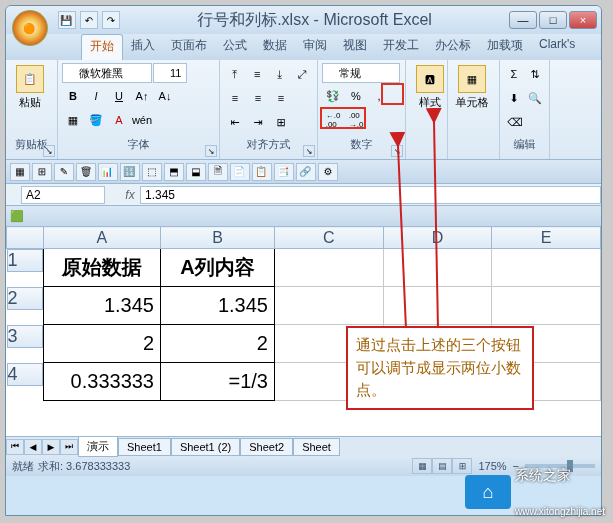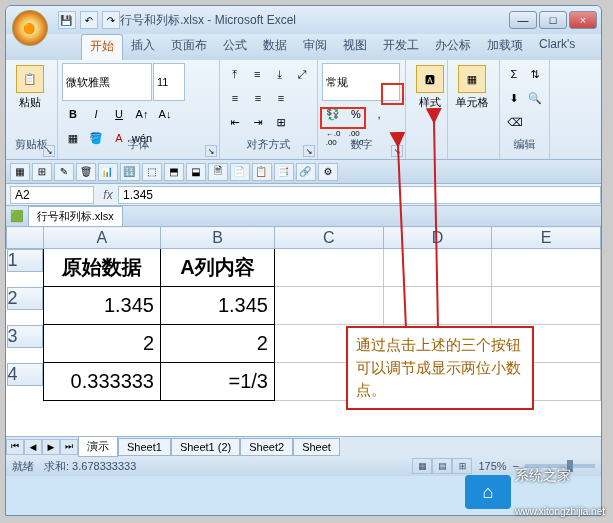--- a/index.html
+++ b/index.html
@@ -4,38 +4,38 @@
 <style>
 * { margin: 0; padding: 0; box-sizing: border-box; font-family: "Microsoft YaHei", Arial, sans-serif; }
 body { background: #ccc; width: 613px; height: 523px; overflow: hidden; position: relative; }
 
 
 .window { width: 597px; height: 511px; position: absolute; top: 5px; left: 5px; background: #cde5f7; border: 1px solid #6b8ea8; border-radius: 6px 6px 0 0; overflow: hidden; }
 .titlebar { height: 28px; background: linear-gradient(#e4eef8,#c9ddf0); display: flex; align-items: center; padding: 0 4px; }
 .office-btn { width: 36px; height: 36px; border-radius: 50%; background: radial-gradient(#fff,#f2c14e 40%,#d86b1f 70%); border: 1px solid #8a5; position: absolute; top: 4px; left: 6px; z-index: 10; display:flex; align-items:center; justify-content:center; font-size:10px; }
 .qat { margin-left: 48px; display: flex; gap: 4px; }
 .qat div { width: 18px; height: 18px; background: #e8f2fb; border: 1px solid #a8c3db; display:flex; align-items:center; justify-content:center; font-size:10px; }
-.title { flex: 1; font-size: 12px; color: #3b506b; }
+.title { flex: 1; text-align: center; font-size: 16px; color: #3b506b; }
 .winbtns { display: flex; gap: 2px; }
 .winbtns div { width: 28px; height: 18px; background: linear-gradient(#e8f0f8,#c0d4e8); border: 1px solid #7a94ae; border-radius: 3px; display:flex; align-items:center; justify-content:center; font-size:11px; }
 .winbtns .close { background: linear-gradient(#e89090,#c84848); color:#fff; }
 
 
 .tabs { height: 26px; background: linear-gradient(#dce9f5,#c5d9ec); display: flex; padding-left: 75px; font-size: 12px; }
 .tab { padding: 3px 8px; color: #3b506b; cursor: pointer; }
 .tab.active { background: #f5f9fd; border: 1px solid #9ab8d4; border-bottom: none; border-radius: 3px 3px 0 0; color: #c05000; }
 
 
 .ribbon { height: 100px; background: linear-gradient(#eef5fb,#dce9f5); border-bottom: 1px solid #9ab8d4; display: flex; position: relative; }
 .group { border-right: 1px solid #b8cee2; padding: 3px 4px 14px; display:flex; flex-direction:column; position:relative; }
 .group-label { position:absolute; bottom:7px; left:0; right:0; text-align:center; font-size:11px; color:#3b506b; }
 .dialog-launcher { position:absolute; bottom:2px; right:2px; width:12px; height:12px; border:1px solid #a8c3db; font-size:8px; display:flex; align-items:center; justify-content:center; }
 
 .btn-sm { width: 22px; height: 22px; border: 1px solid transparent; display:inline-flex; align-items:center; justify-content:center; font-size:11px; }
-.combo { height: 38px; border: 1px solid #a8c3db; background:#fff; display:inline-flex; align-items:center; padding:0 3px; font-size:11px; }
+.combo { height: 20px; border: 1px solid #a8c3db; background:#fff; display:inline-flex; align-items:center; padding:0 16px; font-size:11px; }
 .row { display:flex; gap:1px; margin-bottom:2px; align-items:center;}
 .big-btn { width:40px; display:flex; flex-direction:column; align-items:center; font-size:11px; padding:2px; }
 .big-btn .ico { width:28px; height:28px; background:#f8e8b8; border:1px solid #d0a830; display:flex; align-items:center; justify-content:center; margin-bottom:2px; }
 
 
 .g-clip { width: 52px; }
 .g-font { width: 162px; }
 .g-align { width: 98px; }
 .g-num { width: 88px; position:relative; }
 .g-style { width: 42px; }
@@ -44,21 +44,21 @@
 
 .g-num .highlight1 { position:absolute; top:23px; right:1px; width:23px; height:22px; border:2px solid #e03020; }
 .g-num .highlight2 { position:absolute; top:47px; left:2px; width:46px; height:22px; border:2px solid #e03020; }
 
 
 .toolbar2 { height: 24px; background: linear-gradient(#dbe8f5,#c4d8ec); border-bottom:1px solid #9ab8d4; display:flex; align-items:center; padding:0 4px; gap:2px; }
 .toolbar2 div { width:20px; height:18px; border:1px solid #a8c3db; background:#eaf2fa; font-size:10px; display:flex; align-items:center; justify-content:center; }
 
 
 .formula-bar { height: 22px; background:#e8f0f8; border-bottom:1px solid #9ab8d4; display:flex; align-items:center; }
-.namebox { width: 84px; height:18px; border:1px solid #a8c3db; background:#fff; margin:0 4px; display:flex; align-items:center; padding:0 4px; font-size:12px; }
+.namebox { width: 84px; height:18px; border:1px solid #a8c3db; background:#fff; margin:0 15px; display:flex; align-items:center; padding:0 4px; font-size:12px; }
 .fx { width:20px; font-style:italic; font-size:12px; text-align:center; color:#666; }
 .formula-input { flex:1; height:18px; border:1px solid #a8c3db; background:#fff; padding:0 4px; font-size:12px; display:flex; align-items:center; }
 
 
 .wb-tab-bar { height:20px; background:linear-gradient(#dce9f5,#c5d9ec); display:flex; align-items:center; padding:0 4px; font-size:11px; }
 .wb-tab { padding:2px 8px; background:#fff; border:1px solid #9ab8d4; border-bottom:none; }
 
 
 .grid-area { background:#fff; height:210px; overflow:auto; position:relative; }
 table.sheet { border-collapse: collapse; font-size: 20px; }
@@ -76,21 +76,21 @@
 .annotation { position:absolute; top:320px; left:340px; width:188px; border:2px solid #cc2020; background:#fff; padding:6px 8px; font-size:15px; line-height:1.5; color:#a16207; z-index:21; }
 
 
 .sheet-tabs { height:20px; background:#dce9f5; border-top:1px solid #9ab8d4; display:flex; align-items:center; font-size:11px; }
 .sheet-nav { display:flex; }
 .sheet-nav div { width:18px; height:16px; border:1px solid #a8c3db; display:flex; align-items:center; justify-content:center; font-size:9px; }
 .sh-tab { padding:2px 8px; border:1px solid #9ab8d4; background:#ecf3fa; }
 .sh-tab.active { background:#fff; }
 
 
-.statusbar { height:20px; background:linear-gradient(#dce9f5,#c5d9ec); display:flex; align-items:center; font-size:11px; padding:0 6px; gap:10px; color:#3b506b; }
+.statusbar { height:20px; background:linear-gradient(#dce9f5,#c5d9ec); display:flex; align-items:center; font-size:11px; padding:0 6px; gap:4px; color:#3b506b; }
 .statusbar .right { margin-left:auto; display:flex; align-items:center; gap:6px; }
 .view-btns { display:flex; }
 .view-btns div { width:20px; height:16px; border:1px solid #a8c3db; font-size:9px; display:flex; align-items:center; justify-content:center;}
 .zoom-slider { width:70px; height:4px; background:#a8c3db; position:relative; }
 .zoom-slider::after { content:''; position:absolute; left:60%; top:-4px; width:6px; height:12px; background:#6b8ea8; }
 
 
 .wm { position:absolute; bottom:6px; right:8px; z-index:30; display:flex; align-items:center; gap:4px; }
 .wm .wlogo { width:46px; height:34px; background:#1e8bd8; border-radius:4px; display:flex; align-items:center; justify-content:center; color:#fff; font-size:18px; }
 .wm .wtxt { color:#fff; font-size:14px; text-shadow:0 0 3px #000; }
@@ -252,21 +252,20 @@
   </div>
 
   <div class="formula-bar">
     <div class="namebox">A2</div>
     <div class="fx">fx</div>
     <div class="formula-input">1.345</div>
   </div>
 
   <div class="wb-tab-bar">
     <span style="margin-right:4px">🟩</span>
-    <div class="wb-tab">行号和列标.xlsx</div>
   </div>
 
   <div class="grid-area">
     <table class="sheet">
       <tbody>
           <tr>
         <th class="corner"></th>
         <th class="col">A</th>
         <th class="col">B</th>
         <th class="col">C</th>

